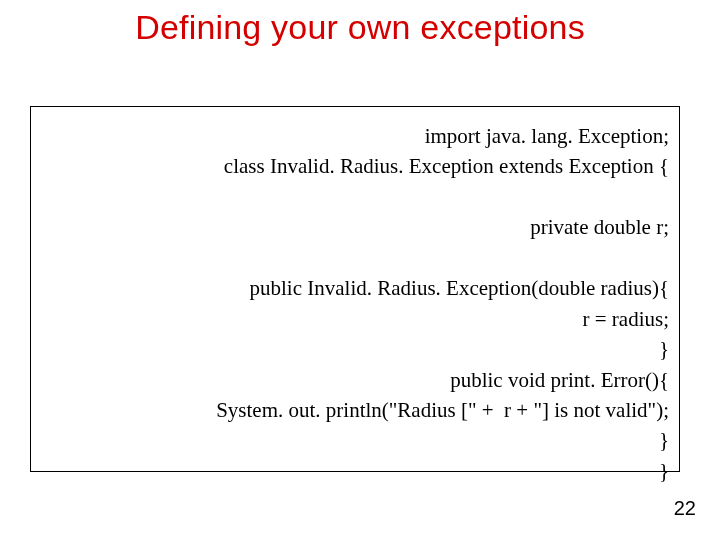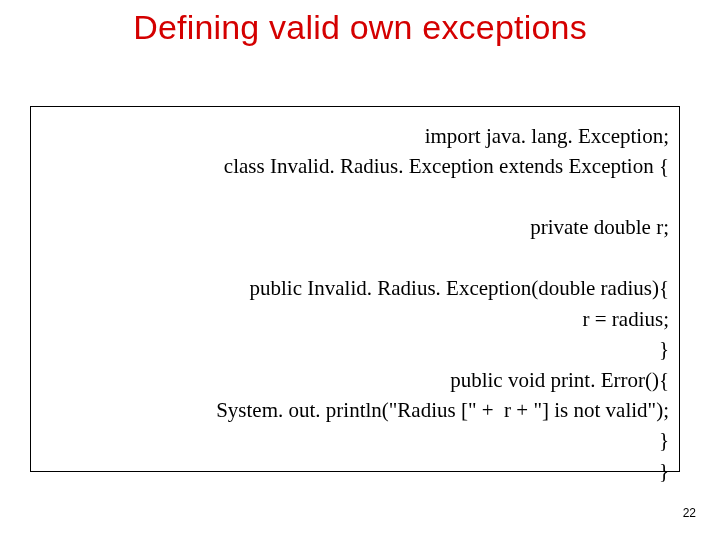--- a/index.html
+++ b/index.html
@@ -45,29 +45,29 @@
     font-size: 21px;
     line-height: 1.45;
     white-space: pre;
     text-align: right;
   }
   .pagenum {
     position: absolute;
     right: 24px;
     bottom: 20px;
     font-family: Arial, Helvetica, sans-serif;
-    font-size: 12px;
+    font-size: 20px;
     color: #000;
   }
 </style>
 </head>
 <body>
 
 <div class="slide">
-  <div class="title">Defining valid own exceptions</div>
+  <div class="title">Defining your own exceptions</div>
 
   <div class="codebox">
     <div class="code" id="code-block">import java. lang. Exception;
 class Invalid. Radius. Exception extends Exception {
 
         private double r;
 
         public Invalid. Radius. Exception(double radius){
                 r = radius;
         }

